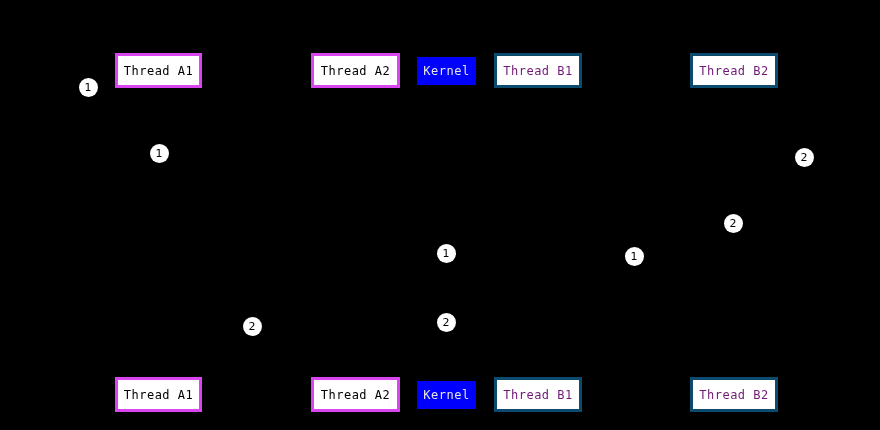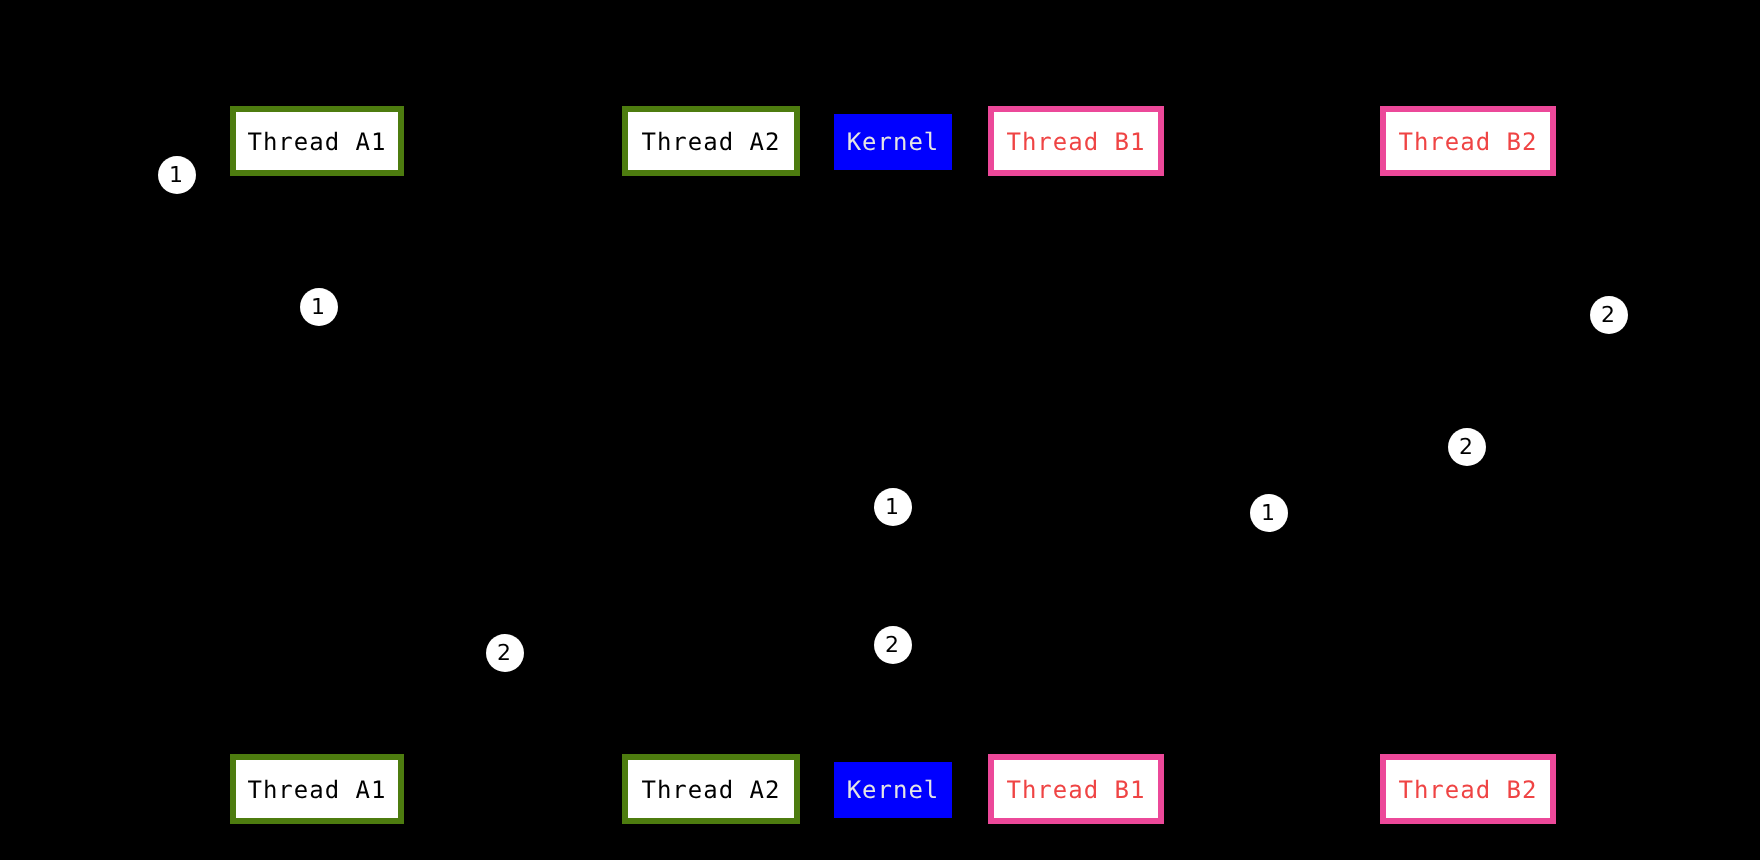--- a/index.html
+++ b/index.html
@@ -35,27 +35,27 @@
     align-items: center;
     justify-content: center;
     font-family: "DejaVu Sans Mono", monospace;
     font-size: 12px;
     letter-spacing: 0.5px;
     white-space: nowrap;
     line-height: 1;
   }
   .participant.thread-a {
     background: #ffffff;
-    border: 3px solid #4d7c0f;
+    border: 3px solid #d946ef;
     color: #000000;
   }
   .participant.thread-b {
     background: #ffffff;
-    border: 3px solid #ec4899;
-    color: #ef4444;
+    border: 3px solid #0c4a6e;
+    color: #701a75;
   }
   .participant.kernel {
     background: #0000ff;
     border: 0 solid #0000ff;
     color: #e5e5e5;
   }
   
   .badge {
     position: absolute;
     width: 19px;

